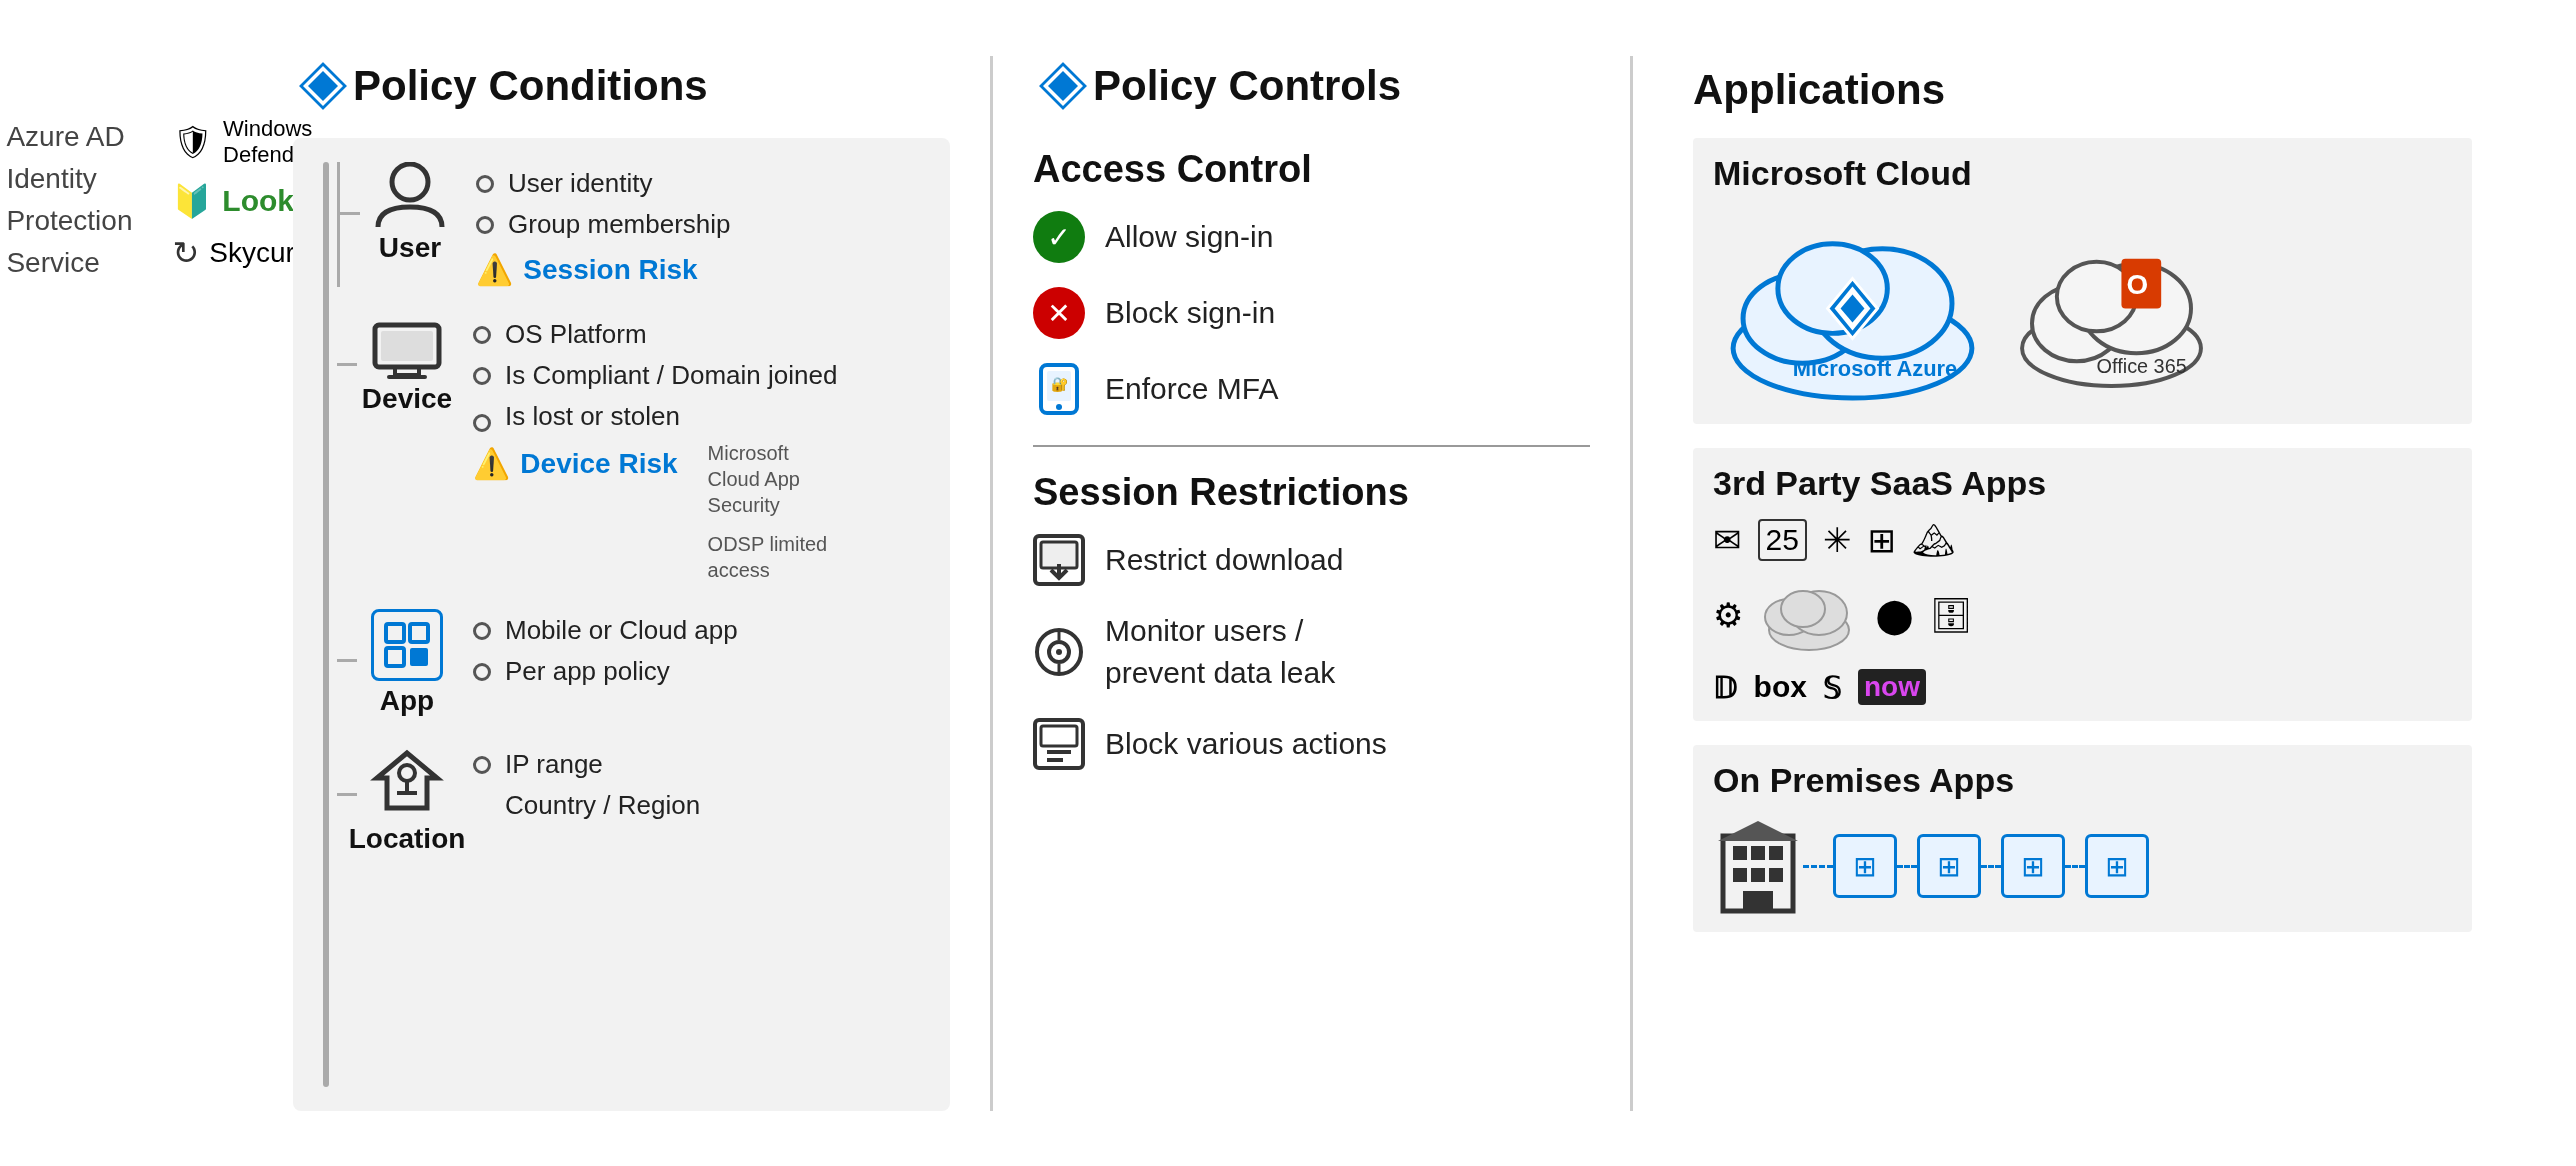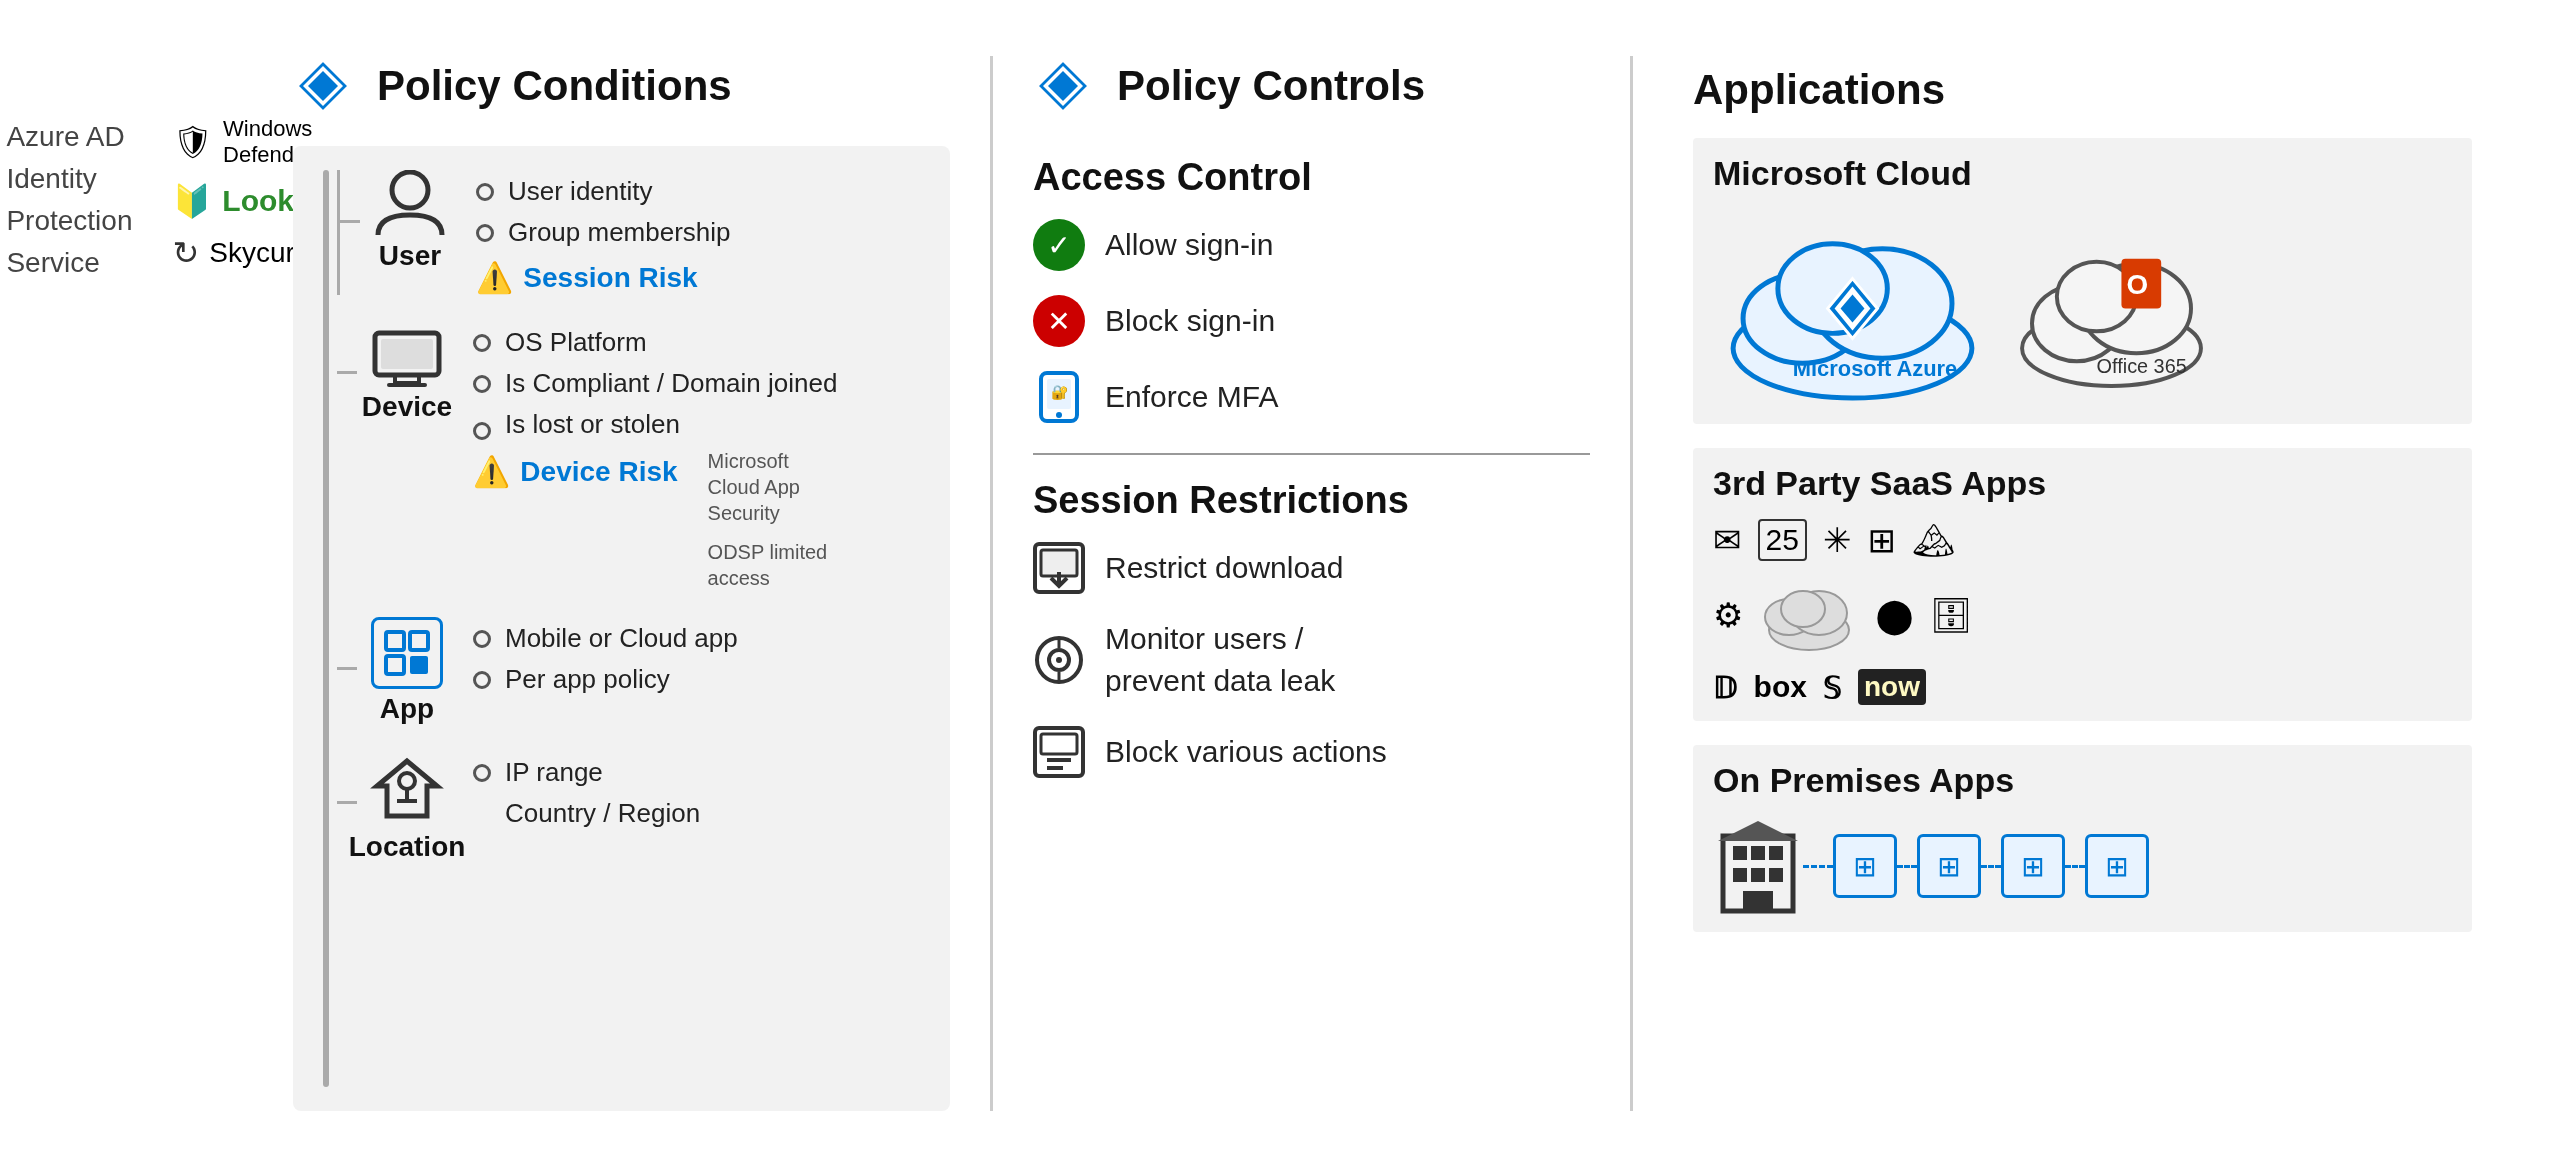--- a/index.html
+++ b/index.html
@@ -38,22 +38,22 @@
     }
     .defender-item {
       display: flex;
       align-items: center;
       gap: 10px;
       font-size: 26px;
     }
     .panel-header {
       display: flex;
       align-items: center;
-      gap: 24px;
-      margin-bottom: 30px;
+      gap: 0;
+      margin-bottom: 22px;
     }
     .panel-title {
       font-size: 42px;
       font-weight: 700;
       color: #111;
     }
     .diamond-icon {
       width: 60px;
       height: 60px;
     }
@@ -463,21 +463,21 @@
               <ellipse cx="60" cy="38" rx="28" ry="22" fill="#ddd" stroke="#999" stroke-width="2"></ellipse>
               <ellipse cx="44" cy="34" rx="22" ry="18" fill="#ddd" stroke="#999" stroke-width="2"></ellipse>
             </svg>
             <span style="font-size:34px;">⬤</span>
             <span style="font-size:34px;">🗄</span>
           </div>
           <div style="display:flex;gap:16px;align-items:center;">
             <span style="font-size:30px;font-weight:700;">𝔻</span>
             <span style="font-size:30px;font-weight:700;">box</span>
             <span style="font-size:30px;font-weight:700;">𝕊</span>
-            <span style="font-size:28px;font-weight:700;background:#222;color:#fef9c3;padding:2px 6px;border-radius:4px;">now</span>
+            <span style="font-size:28px;font-weight:700;background:#222;color:#d946ef;padding:2px 6px;border-radius:4px;">now</span>
           </div>
         </div>
       </div>
     </div>
 
     <div class="app-section-card">
       <div style="font-size:34px;font-weight:700;color:#111;margin-bottom:16px;">On Premises Apps</div>
       <div style="display:flex;flex-direction:row;align-items:center;gap:0;">
 
         <svg width="90" height="100" viewBox="0 0 90 100">

